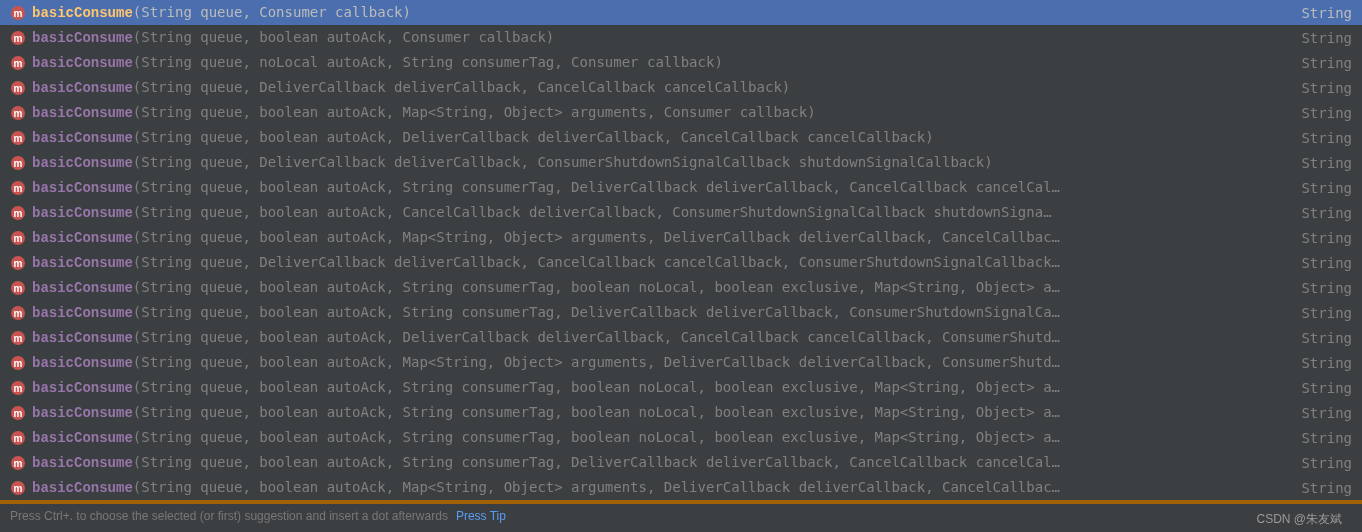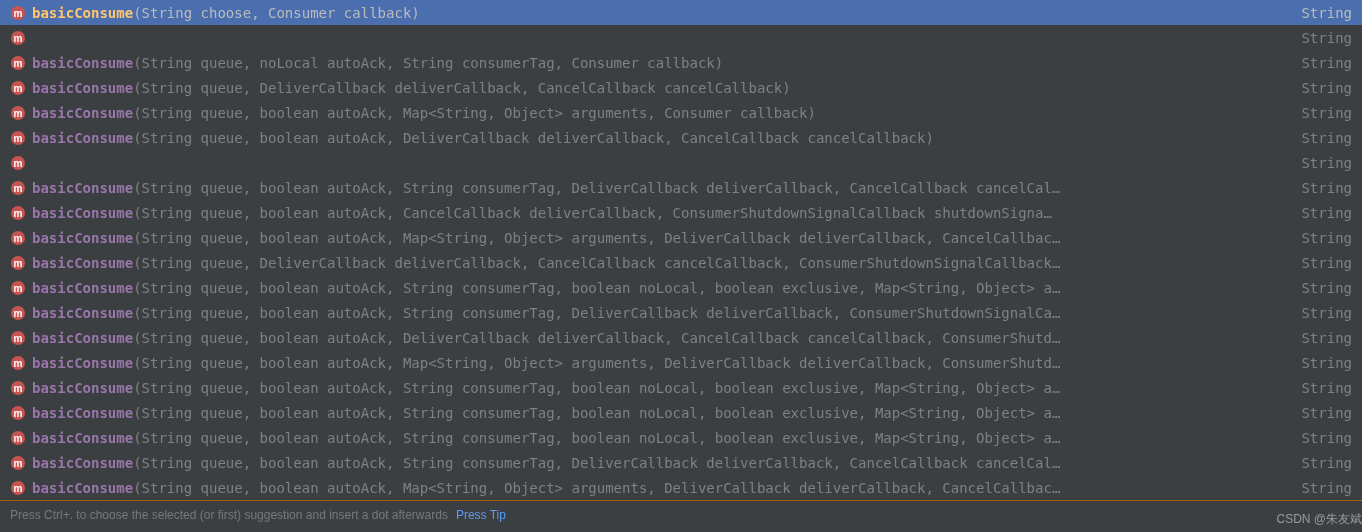--- a/index.html
+++ b/index.html
@@ -43,20 +43,21 @@
       align-items: center;
       justify-content: center;
     }
     .icon svg {
       width: 16px;
       height: 16px;
     }
     .method-name {
       color: #9876aa;
       font-weight: bold;
+      font-family: Liberation Mono, monospace;
     }
     .row.selected .method-name {
       color: #ffc66d;
     }
     .params {
       color: #808080;
       overflow: hidden;
       text-overflow: ellipsis;
     }
     .row.selected .params {
@@ -77,67 +78,68 @@
     .ret {
       color: #808080;
       margin-left: 28px;
       flex-shrink: 0;
     }
     .row.selected .ret {
       color: #bbbbbb;
     }
     .footer {
       background: #3c3f41;
-      border-top: 1px solid #a16207;
+      border-top: 4px solid #a16207;
       height: 28px;
       display: flex;
       align-items: center;
       padding: 0 10px;
       font-family: -apple-system, "Segoe UI", Arial, sans-serif;
       font-size: 12px;
       color: #787878;
       gap: 8px;
     }
     .footer .tip-link {
       color: #589df6;
       cursor: pointer;
     }
     .watermark {
       position: absolute;
       bottom: 4px;
-      right: 0;
+      right: 20px;
       font-family: -apple-system, "Segoe UI", Arial, sans-serif;
       font-size: 12px;
       color: #9a9a9a;
     }
   </style>
 </head>
 <body>
 
 <div class="list">
     <div class="row selected">
       <div class="left">
         <span class="icon">
           <svg viewBox="0 0 16 16">
             <circle cx="8" cy="8" r="7" fill="#c75450"></circle>
             <text x="8" y="11.5" text-anchor="middle" font-family="Arial" font-size="10" font-weight="bold" fill="#ffffff">m</text>
           </svg>
         </span>
-        <span class="left-text"><span class="method-name">basicConsume</span><span class="params">(String choose, Consumer callback)</span></span>
-      </div>
-      <span class="ret">String</span>
-    </div>
-    <div class="row">
-      <div class="left">
-        <span class="icon">
-          <svg viewBox="0 0 16 16">
-            <circle cx="8" cy="8" r="7" fill="#c75450"></circle>
-            <text x="8" y="11.5" text-anchor="middle" font-family="Arial" font-size="10" font-weight="bold" fill="#ffffff">m</text>
-          </svg>
-        </span>
+        <span class="left-text"><span class="method-name">basicConsume</span><span class="params">(String queue, Consumer callback)</span></span>
+      </div>
+      <span class="ret">String</span>
+    </div>
+    <div class="row">
+      <div class="left">
+        <span class="icon">
+          <svg viewBox="0 0 16 16">
+            <circle cx="8" cy="8" r="7" fill="#c75450"></circle>
+            <text x="8" y="11.5" text-anchor="middle" font-family="Arial" font-size="10" font-weight="bold" fill="#ffffff">m</text>
+          </svg>
+        </span>
+        <span class="left-text"><span class="method-name">basicConsume</span><span class="params">(String queue, boolean autoAck, Consumer callback)</span></span>
       </div>
       <span class="ret">String</span>
     </div>
     <div class="row">
       <div class="left">
         <span class="icon">
           <svg viewBox="0 0 16 16">
             <circle cx="8" cy="8" r="7" fill="#c75450"></circle>
             <text x="8" y="11.5" text-anchor="middle" font-family="Arial" font-size="10" font-weight="bold" fill="#ffffff">m</text>
           </svg>
@@ -183,20 +185,21 @@
       <span class="ret">String</span>
     </div>
     <div class="row">
       <div class="left">
         <span class="icon">
           <svg viewBox="0 0 16 16">
             <circle cx="8" cy="8" r="7" fill="#c75450"></circle>
             <text x="8" y="11.5" text-anchor="middle" font-family="Arial" font-size="10" font-weight="bold" fill="#ffffff">m</text>
           </svg>
         </span>
+        <span class="left-text"><span class="method-name">basicConsume</span><span class="params">(String queue, DeliverCallback deliverCallback, ConsumerShutdownSignalCallback shutdownSignalCallback)</span></span>
       </div>
       <span class="ret">String</span>
     </div>
     <div class="row">
       <div class="left">
         <span class="icon">
           <svg viewBox="0 0 16 16">
             <circle cx="8" cy="8" r="7" fill="#c75450"></circle>
             <text x="8" y="11.5" text-anchor="middle" font-family="Arial" font-size="10" font-weight="bold" fill="#ffffff">m</text>
           </svg>

